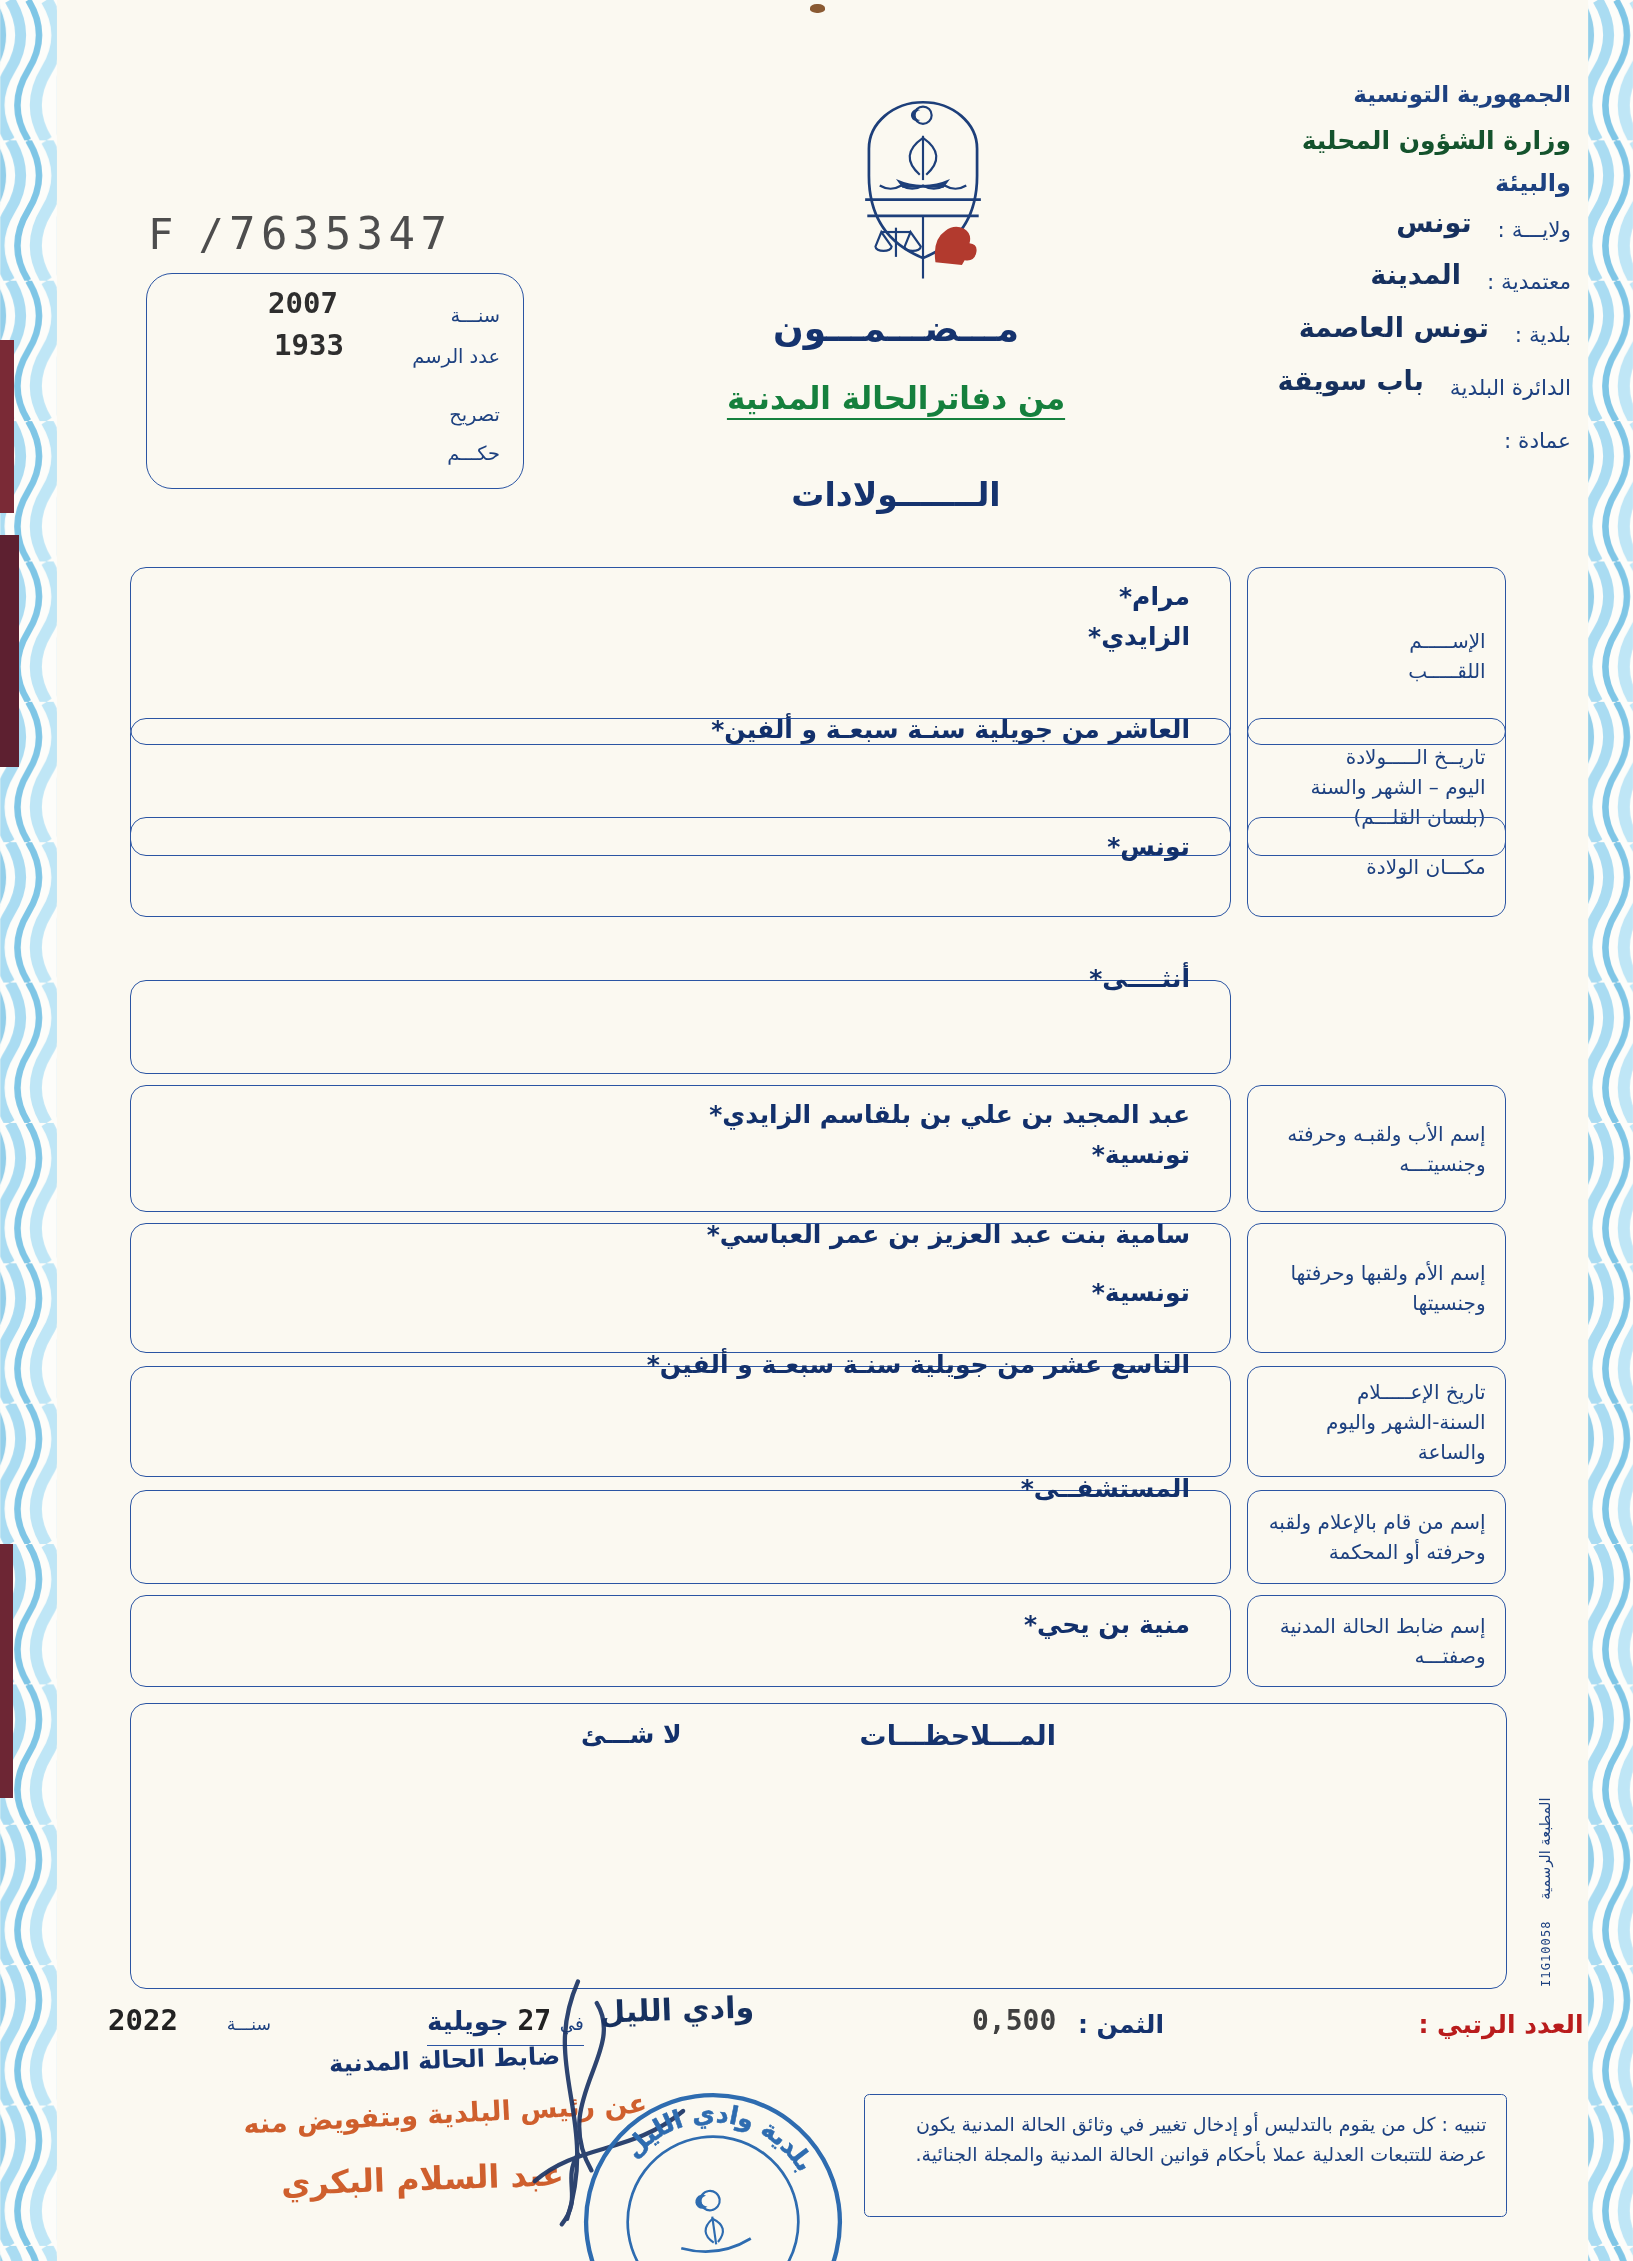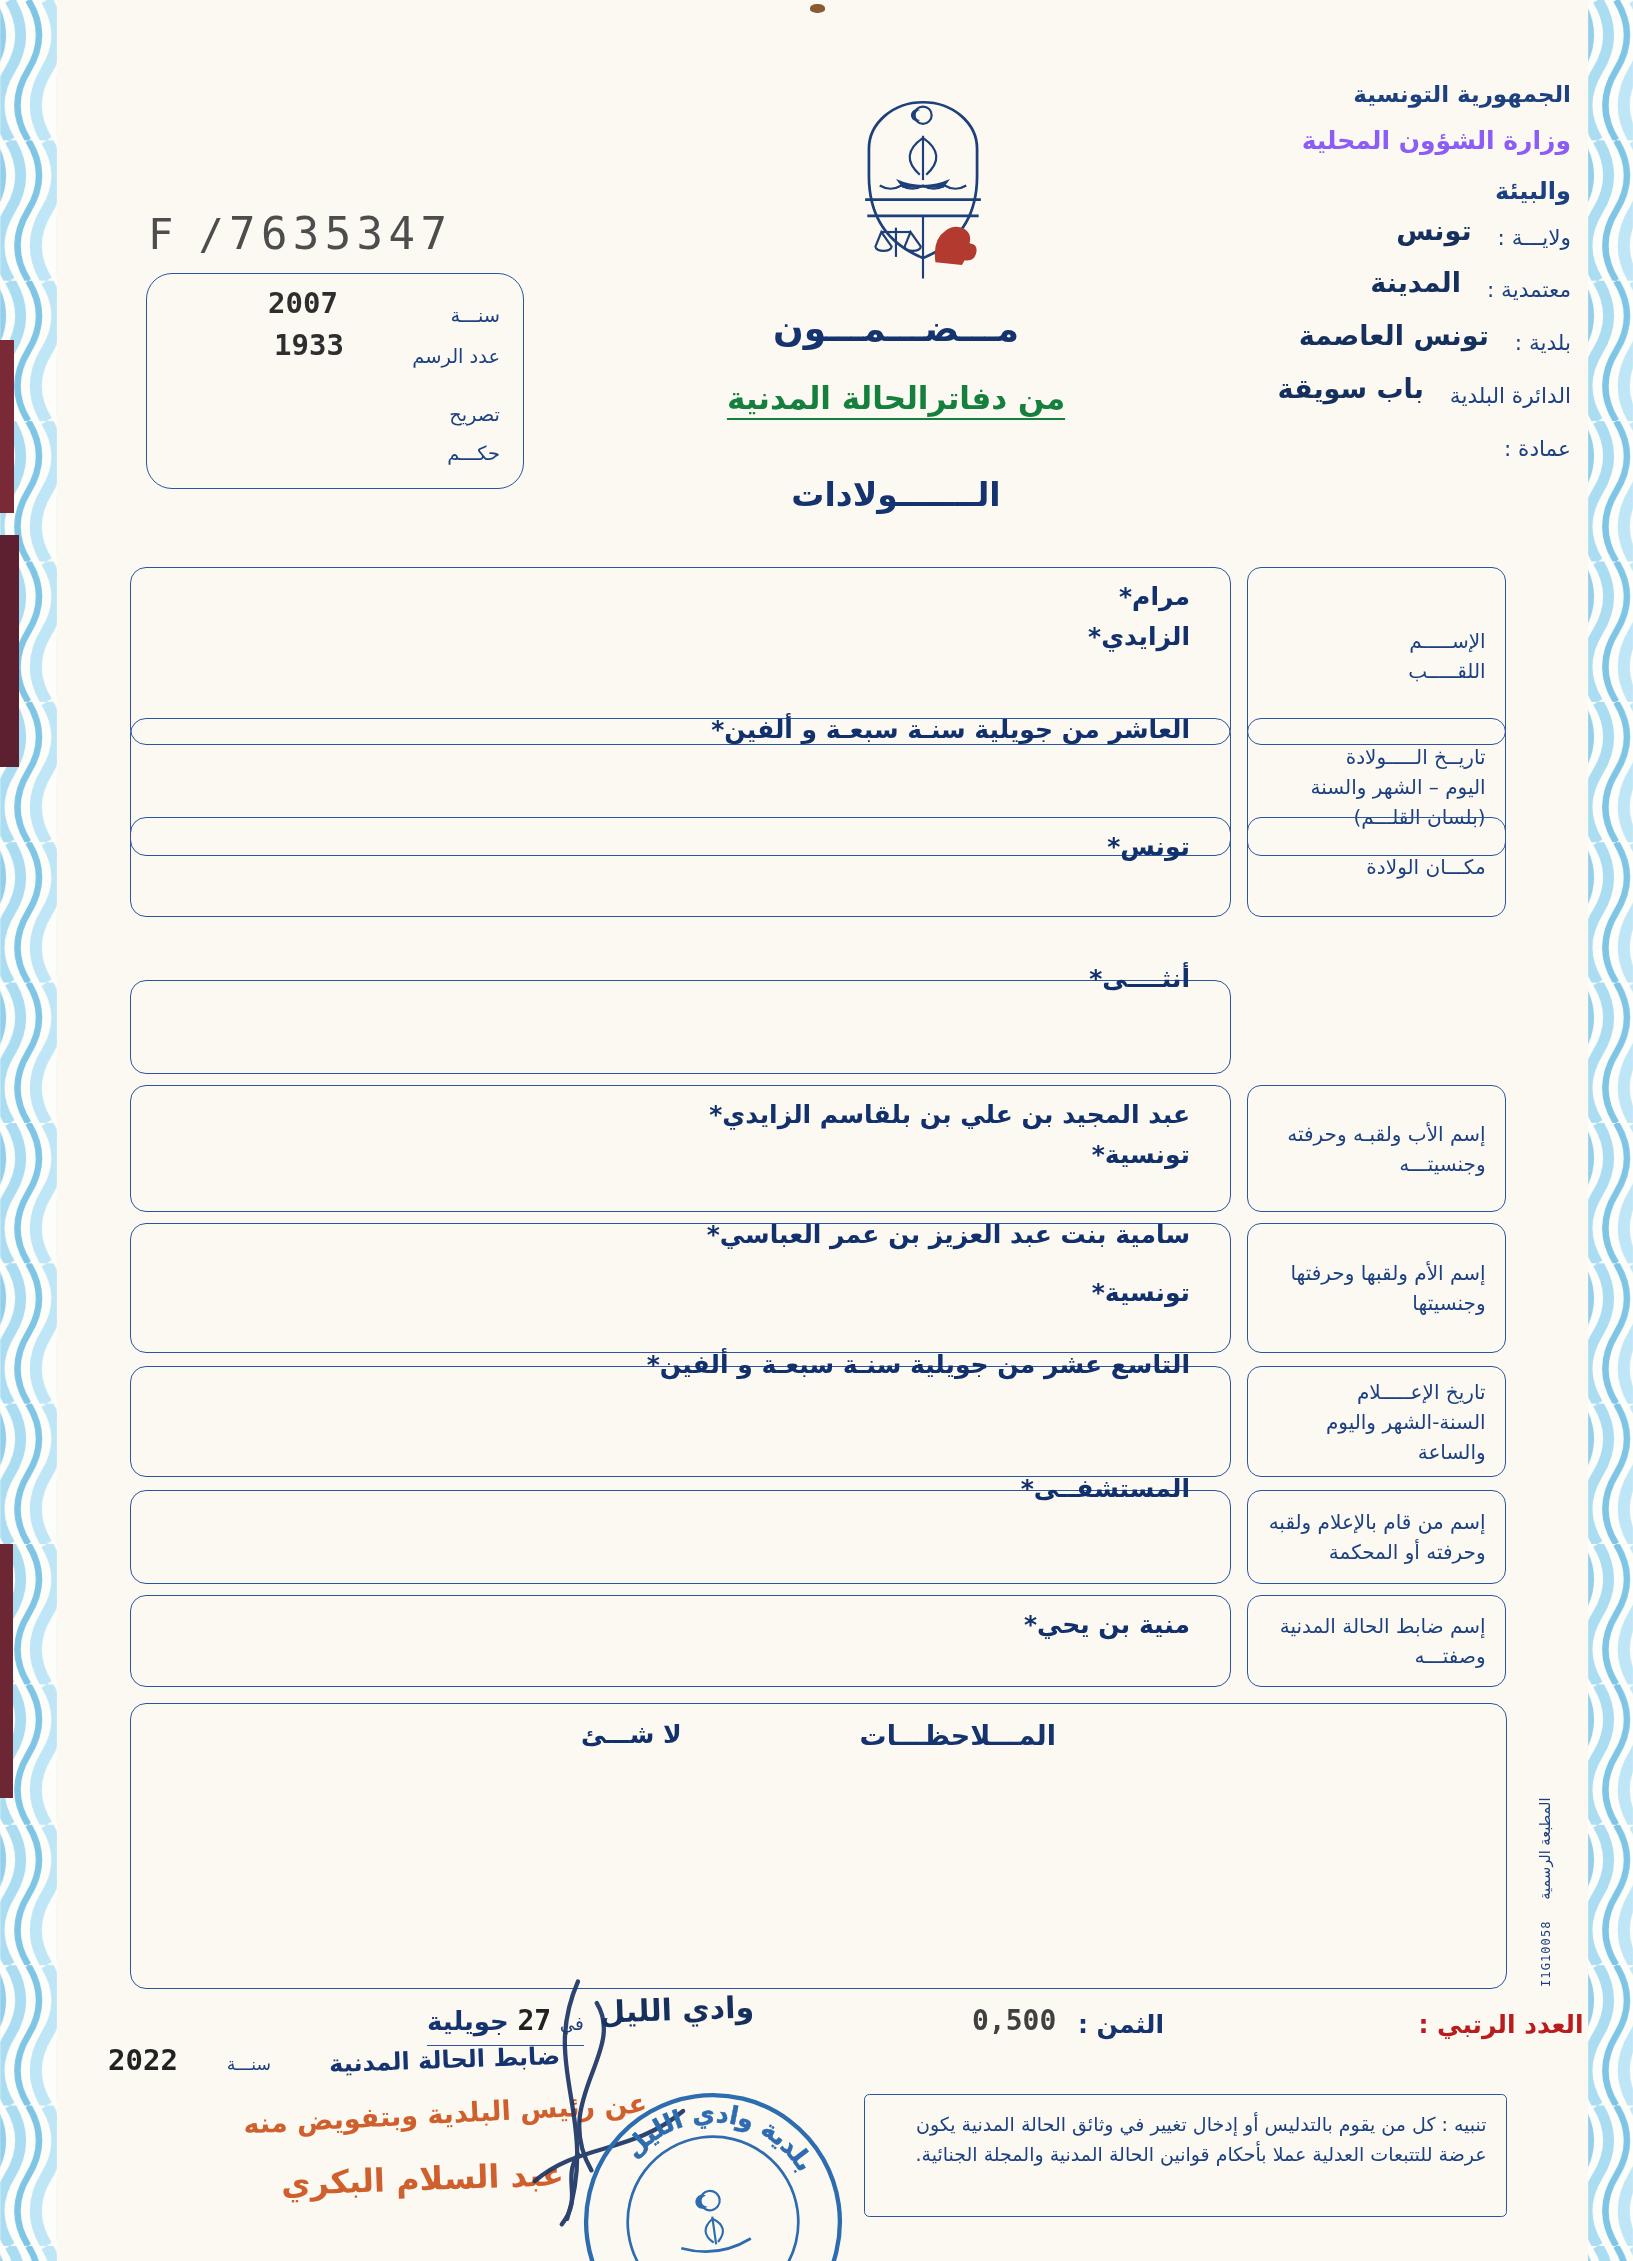--- a/index.html
+++ b/index.html
@@ -8,21 +8,21 @@
     position:relative;
     background:#fbf9f1;
     font-family:"DejaVu Sans", sans-serif;
     overflow:hidden;
   }
   .abs { position:absolute; }
 
   
   .hdr-right { position:absolute; top:81px; right:62px; width:513px; direction:rtl; text-align:right; }
   .h-rep  { font-size:23px; font-weight:bold; color:#1d4180; margin-bottom:19.4px; }
-  .h-min1 { font-size:25px; font-weight:bold; color:#8b5cf6; margin-bottom:22px; }
+  .h-min1 { font-size:25px; font-weight:bold; color:#14532d; margin-bottom:14px; }
   .h-min2 { font-size:24px; font-weight:bold; color:#1d4180; margin-bottom:3.2px; }
   .h-field { display:flex; direction:rtl; justify-content:flex-start; align-items:baseline; gap:26px; margin-bottom:10.8px; }
   .h-lab { font-size:21.6px; color:#1d4180;margin-top:16px; }
   .h-val { font-size:27px; font-weight:bold; color:#16305e; transform:translateY(-5.4px); }
 
   
   .serial { position:absolute; left:148px; top:208px; color:#4d4d4d; font-family:"DejaVu Sans Mono", monospace; }
   .serial .pfx { font-size:42px; }
   .serial .num { font-size:44px; letter-spacing:5.4px; }
   .regbox { position:absolute; left:146px; top:273px; width:378px; height:216px;
@@ -65,21 +65,21 @@
   .f-price .pl { font-size:25px; font-weight:bold; color:#15336e; }
   .f-price .pv { font-family:"DejaVu Sans Mono", monospace; font-size:28px; font-weight:bold; color:#404040; transform:translateY(-3.2px); }
   .f-place { position:absolute; left:599px; top:1992px; font-size:30px; font-weight:bold; color:#16305e; transform:rotate(-2deg); }
   .f-date { position:absolute; left:427px; top:2004px; display:flex; direction:rtl; gap:8.6px; align-items:baseline;
             border-bottom:1.1px solid #2b55a3; padding-bottom:7.6px; }
   .f-date .din { font-size:18.4px; color:#1d4180; }
   .f-date .dday { font-family:"DejaVu Sans Mono", monospace; font-size:28px; font-weight:bold; color:#222; }
   .f-date .dmon { font-size:26px; font-weight:bold; color:#15336e; }
   .f-year { position:absolute; left:108px; top:2003px; display:flex; direction:rtl; gap:49px; align-items:baseline; }
   .f-year .yw { font-size:17.3px; color:#1d4180; }
-  .f-year .yv { font-family:"DejaVu Sans Mono", monospace; font-size:29px; font-weight:bold; color:#222;margin-top:40px; }
+  .f-year .yv { font-family:"DejaVu Sans Mono", monospace; font-size:29px; font-weight:bold; color:#222; }
   .f-officer { position:absolute; left:329px; top:2046px; font-size:24px; font-weight:bold; color:#15336e; transform:rotate(-2deg); }
   .f-orange1 { position:absolute; left:243px; top:2098px; font-size:27px; font-weight:bold; color:#cf5f2d; transform:rotate(-3deg); }
   .f-orange2 { position:absolute; left:281px; top:2160px; font-size:32px; font-weight:bold; color:#cf5f2d; transform:rotate(-2deg); }
   .notice { position:absolute; left:864px; top:2094px; width:643px; height:123px;
             border:1.6px solid #2b55a3; border-radius:5.4px; padding:14px 19.4px;
             direction:rtl; text-align:right; font-size:19px; line-height:1.6; color:#1d4180; }
   .printer-mark { position:absolute; left:1536px; top:1987px; transform:rotate(-90deg); transform-origin:0 0;
                   white-space:nowrap; direction:rtl; color:#1d4180; font-size:14.6px; }
   .printer-mark .code { font-size:12px; letter-spacing:1.1px; margin-right:16px; font-family:"DejaVu Sans Mono", monospace; }
 

